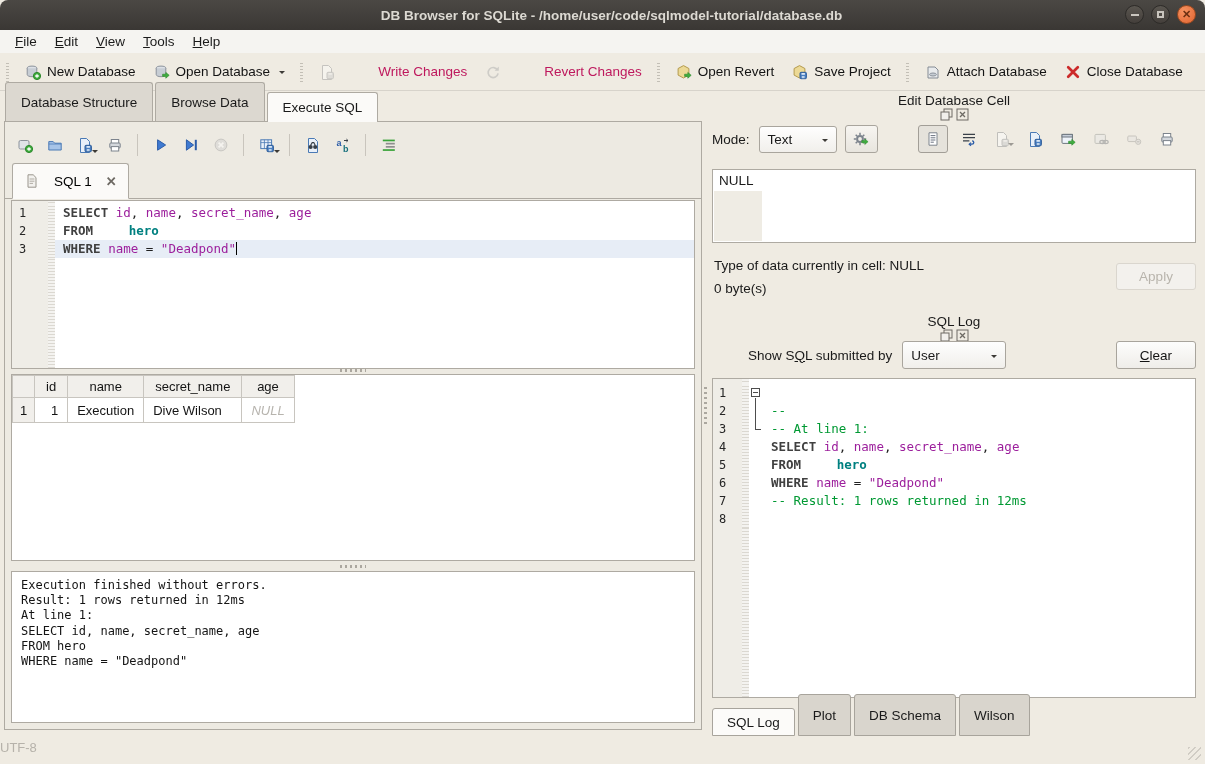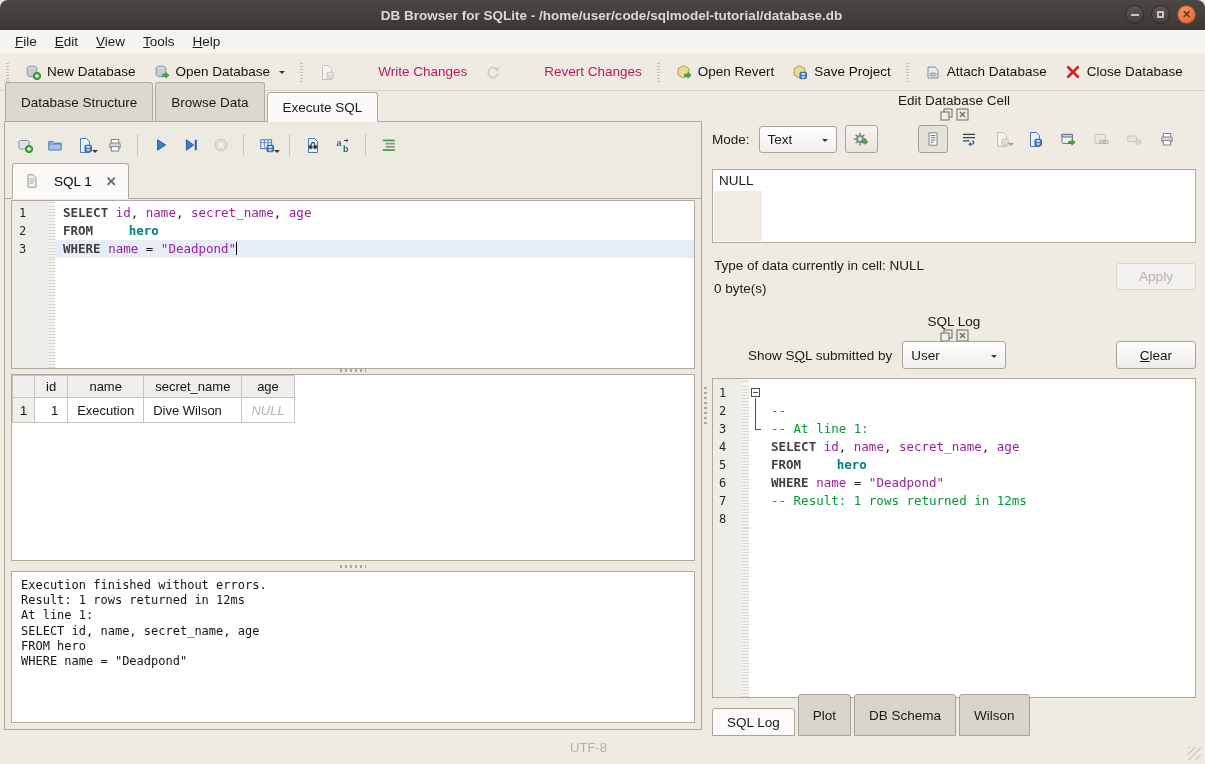--- a/index.html
+++ b/index.html
@@ -170,21 +170,21 @@
   .log { position:absolute; left:2px; top:287px; right:6px; height:320px; padding-top:5px; }
 
   .bottom-tabs { position:absolute; left:2px; top:617px; right:6px; height:28px;
     display:flex; align-items:flex-end; gap:3px; }
   .btab { height:42px; padding:0 14px; display:flex; align-items:center;
     background:#d9d5cd; border:1px solid #a8a49c; border-radius:3px 3px 0 0; font-size:13.5px; }
   .btab.active { background:#fcfbf9; height:28px; }
 
   
   .statusbar { position:absolute; left:0; top:731px; right:0; height:33px;
-    display:flex; align-items:center; justify-content:center; padding-right:28px;
+    display:flex; align-items:center; justify-content:flex-start; padding-right:28px;
     color:#b6b2aa; font-size:13px; }
   .resize-grip { position:absolute; right:4px; bottom:4px; width:13px; height:13px;
     background:repeating-linear-gradient(135deg,#c9c5bd 0 1.5px, transparent 1.5px 4.5px); opacity:.8; }
   .v-grip { position:absolute; left:704px; top:386px; width:3px; height:38px;
     background:repeating-linear-gradient(0deg,#aba79f 0 2px, transparent 2px 5px); }
 </style>
 </head>
 <body>
 
 <div class="titlebar">

